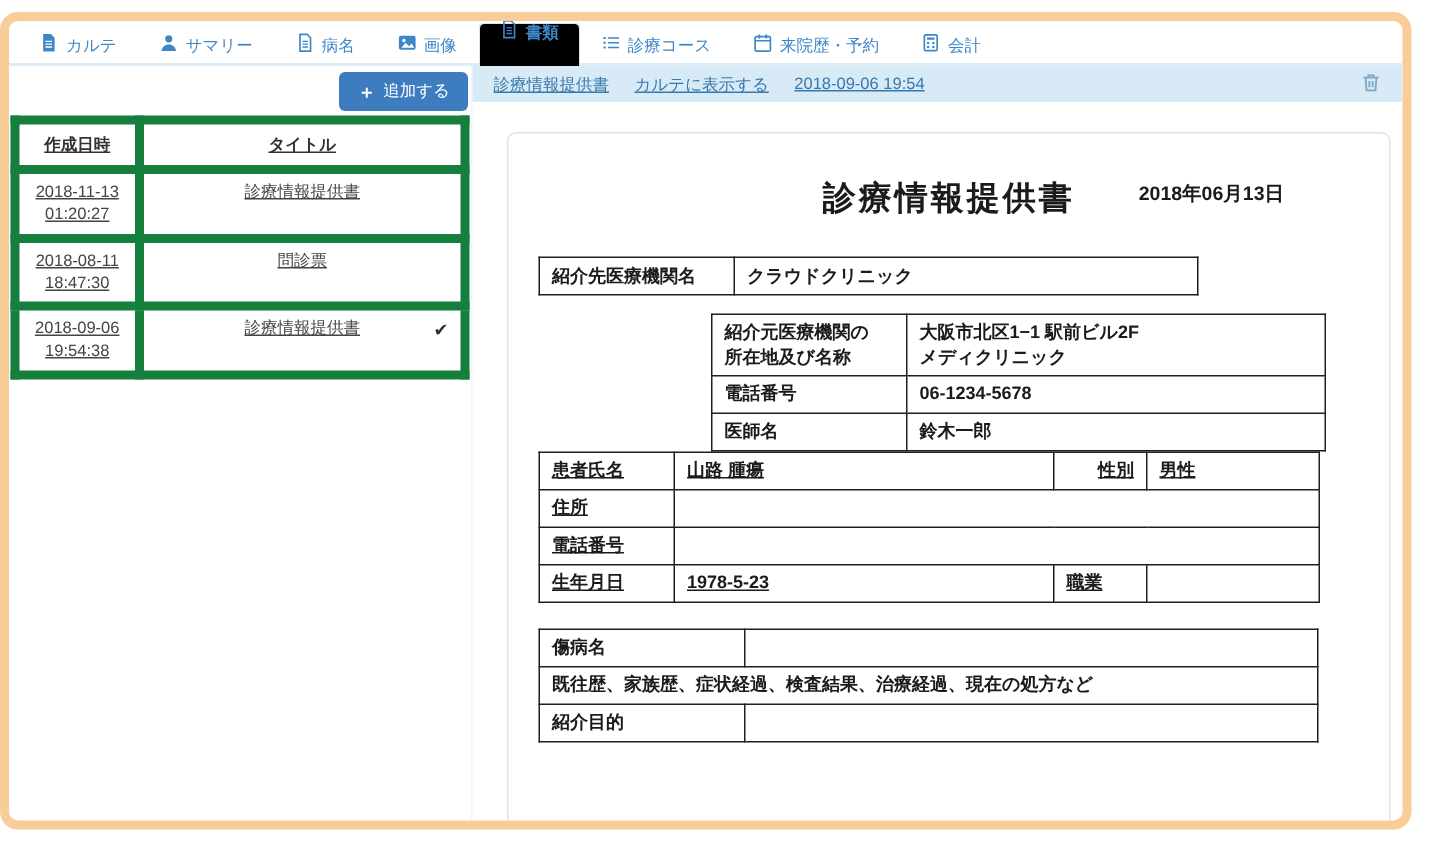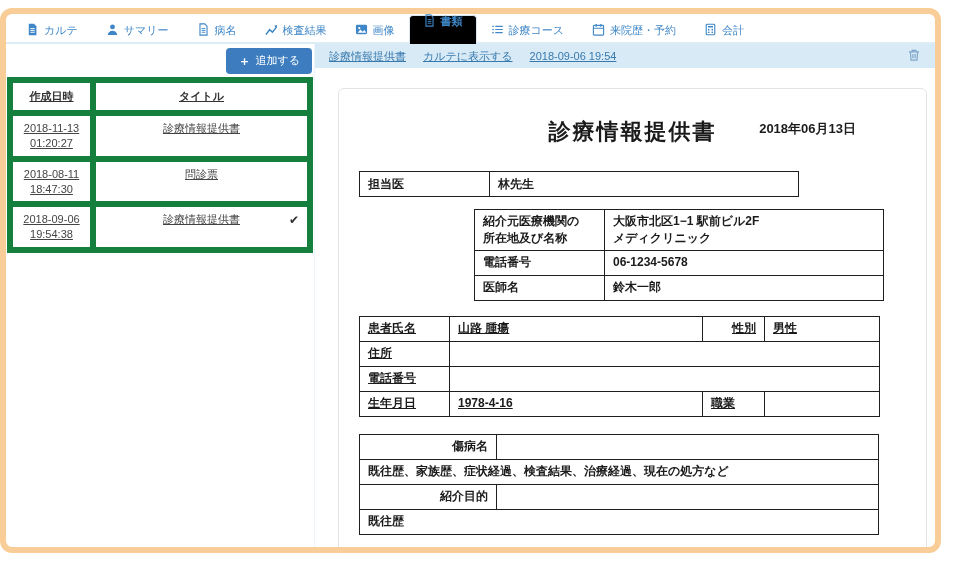--- a/index.html
+++ b/index.html
@@ -57,27 +57,27 @@
   .doc-header { position: relative; text-align: center; height: 34px; margin-bottom: 20px; }
   .doc-title { font-size: 22px; letter-spacing: 2px; }
   .doc-date { position: absolute; right: 50px; top: 3px; font-size: 13px; }
 
   table.doc-t { border-collapse: collapse; table-layout: fixed; }
   table.doc-t td { border: 1.5px solid #1f1f1f; font-size: 12px; padding: 3px 8px;
     height: 25px; vertical-align: middle; overflow: hidden; white-space: pre-line;
     line-height: 1.4; }
   .t-referral-to { width: 440px; margin-bottom: 12px; }
   .t-referral-to .lbl { width: 130px; }
-  .t-referral-from { width: 410px; margin-left: 115px; margin-bottom: 15px; }
+  .t-referral-from { width: 410px; margin-left: 115px; }
   .t-referral-from .lbl { width: 130px; }
   .t-patient { width: 520px; margin-bottom: 17px; text-decoration: underline; }
   .t-patient .c1 { width: 90px; } .t-patient .c2 { width: 253px; }
   .t-patient .c3 { width: 62px; text-align: right; } .t-patient .c4 { width: 115px; }
   .t-details { width: 520px; }
-  .t-details .lbl { width: 137px; text-align: right; }
+  .t-details .lbl { width: 137px; }
 </style>
 </head>
 <body>
 
 <div class="frame">
 <div class="app">
 
   <div class="tabbar">
     <div class="tab">
       <span><svg width="13" height="13" viewBox="0 0 14 14" fill="#3e86c7">
@@ -92,27 +92,20 @@
               <path d="M1.8 13c.4-3 2.4-4.7 5.2-4.7s4.8 1.7 5.2 4.7z"></path>
             </svg></span>
       <span>サマリー</span>
     </div>
     <div class="tab">
       <span><svg width="13" height="13" viewBox="0 0 14 14" fill="none" stroke="#3e86c7">
               <path d="M3.2 1h5.2l2.4 2.4v9.6H3.2z" stroke-width="1.2"></path>
               <path d="M5 6h4M5 8h4M5 10h4" stroke-width="1"></path>
             </svg></span>
       <span>病名</span>
-    </div>
-    <div class="tab">
-      <span><svg width="13" height="13" viewBox="0 0 14 14" fill="none" stroke="#3e86c7">
-              <path d="M1 12.5 5 7.2l3 2.6 4.5-5.6" stroke-width="1.6"></path>
-              <path d="M13.2 2.2l-3.4.7 2.4 2.4z" fill="#3e86c7" stroke="none"></path>
-            </svg></span>
-      <span>検査結果</span>
     </div>
     <div class="tab">
       <span><svg width="13" height="13" viewBox="0 0 14 14">
               <rect x="1" y="2" width="12" height="10" rx="1.5" fill="#3e86c7"></rect>
               <circle cx="4.6" cy="5.4" r="1.2" fill="#fff"></circle>
               <path d="M2.8 10.6l3-3.6 2.4 2.5 2-2 1.8 3.1z" fill="#fff"></path>
             </svg></span>
       <span>画像</span>
     </div>
     <div class="tab active">
@@ -201,23 +194,23 @@
       <div class="doc-area">
         <div class="doc-page">
 
           <div class="doc-header">
             <span class="doc-title">診療情報提供書</span>
             <span class="doc-date">2018年06月13日</span>
           </div>
 
           <table class="doc-t t-referral-to">
             <tbody>
-            <tr>
-              <td class="lbl">担当医</td>
-              <td>林先生</td>
+                  <tr>
+              <td class="lbl">紹介先医療機関名</td>
+              <td>クラウドクリニック</td>
             </tr>
           </tbody>
               </table>
 
           <table class="doc-t t-referral-from">
             <tbody>
                   <tr>
               <td class="lbl">紹介元医療機関の
 所在地及び名称</td>
               <td>大阪市北区1−1 駅前ビル2F
@@ -245,42 +238,39 @@
             <tr>
               <td>住所</td>
               <td colspan="3"></td>
             </tr>
             <tr>
               <td>電話番号</td>
               <td colspan="3"></td>
             </tr>
             <tr>
               <td>生年月日</td>
-              <td>1978-4-16</td>
+              <td>1978-5-23</td>
               <td>職業</td>
               <td></td>
             </tr>
           </tbody>
               </table>
 
           <table class="doc-t t-details">
             <tbody>
                   <tr>
               <td class="lbl">傷病名</td>
               <td></td>
             </tr>
             <tr>
               <td colspan="2">既往歴、家族歴、症状経過、検査結果、治療経過、現在の処方など</td>
             </tr>
             <tr>
               <td class="lbl">紹介目的</td>
               <td></td>
-            </tr>
-            <tr>
-              <td colspan="2">既往歴</td>
             </tr>
           </tbody>
               </table>
 
         </div>
       </div>
     </div>
 
   </div>
 </div>

